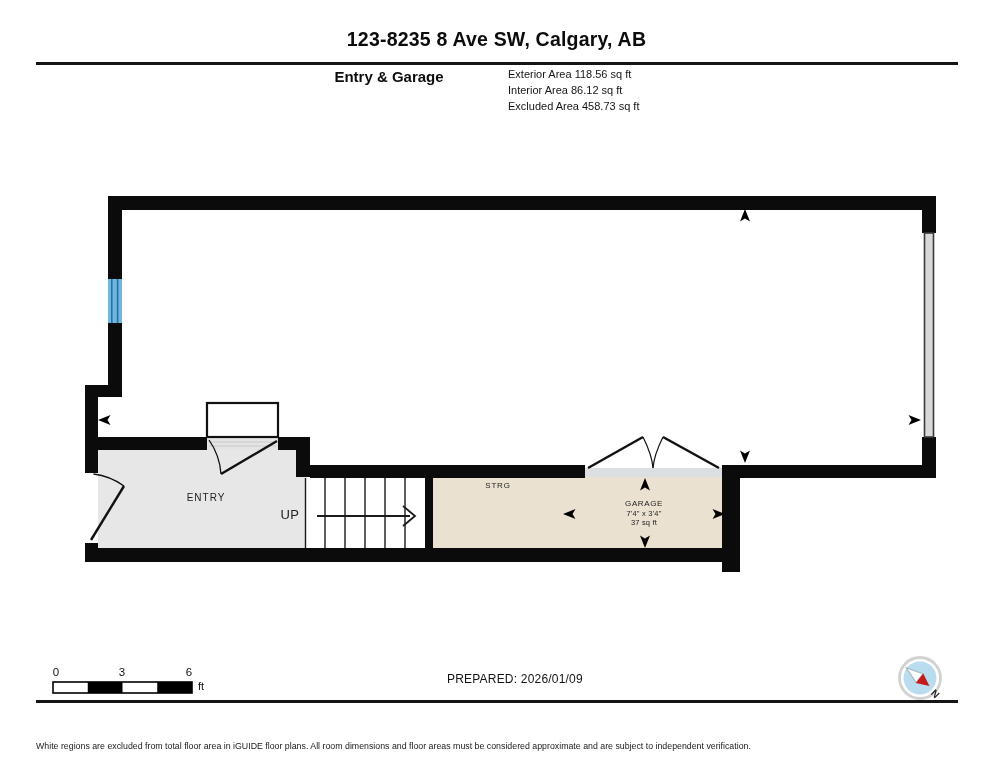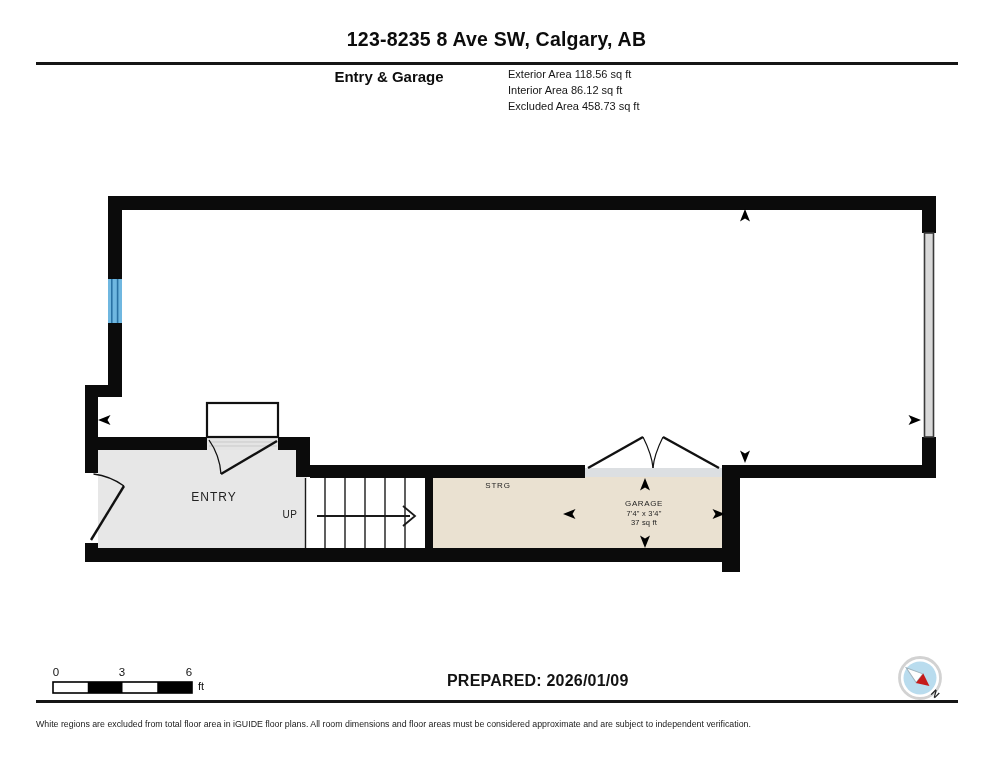--- a/index.html
+++ b/index.html
@@ -16,31 +16,31 @@
   #header-rule{left:36px;top:62px;width:922px;height:2.5px;}
   #footer-rule{left:36px;top:700px;width:922px;height:2.5px;}
   #legend-floor{
     left:280px;top:68px;width:218px;text-align:center;
     font-size:15px;font-weight:700;color:#0c0c0c;
   }
   .legend-line{left:508px;width:260px;font-size:11px;color:#151515;}
   #legend-line-0{top:68px;} #legend-line-1{top:84px;} #legend-line-2{top:100px;}
   .room-label{color:#222;text-align:center;line-height:9.5px;}
   #garage-label{left:428px;top:320px;width:200px;}
-  #entry-label{left:164px;top:493px;width:100px;font-size:12px;letter-spacing:1px;}
-  #up-label{left:275px;top:510px;width:30px;font-size:10px;letter-spacing:.5px;}
+  #entry-label{left:156px;top:493px;width:100px;font-size:10px;letter-spacing:1px;}
+  #up-label{left:275px;top:510px;width:30px;font-size:13px;letter-spacing:.5px;}
   #strg-label{left:468px;top:481px;width:60px;font-size:8px;letter-spacing:.8px;}
   #utility-label{left:594px;top:499px;width:100px;}
   .room-name{font-size:8px;letter-spacing:.6px;}
   .room-dims,.room-area{font-size:7.5px;letter-spacing:.2px;}
   .tick{width:16px;text-align:center;font-size:11.5px;color:#111;top:666px;}
   #tick-0{left:48px;} #tick-3{left:114px;} #tick-6{left:181px;}
   #scale-unit{left:198px;top:680px;font-size:11px;color:#111;}
-  #prepared{left:447px;top:672px;font-size:16px;font-weight:700;color:#131313;letter-spacing:.2px;}
-  #disclaimer{left:36px;top:719px;width:930px;font-size:8.8px;color:#1a1a1a;}
+  #prepared{left:447px;top:672px;font-size:12px;font-weight:400;color:#131313;letter-spacing:.2px;}
+  #disclaimer{left:36px;top:741px;width:930px;font-size:8.8px;color:#1a1a1a;}
   svg{position:absolute;left:0;top:0;}
 </style>
 </head>
 <body>
 
 <div id="page">
 
   <div class="abs" id="title">123-8235 8 Ave SW, Calgary, AB</div>
   <div class="abs rule" id="header-rule"></div>
   <div class="abs" id="legend-floor">Entry &amp; Garage</div>

